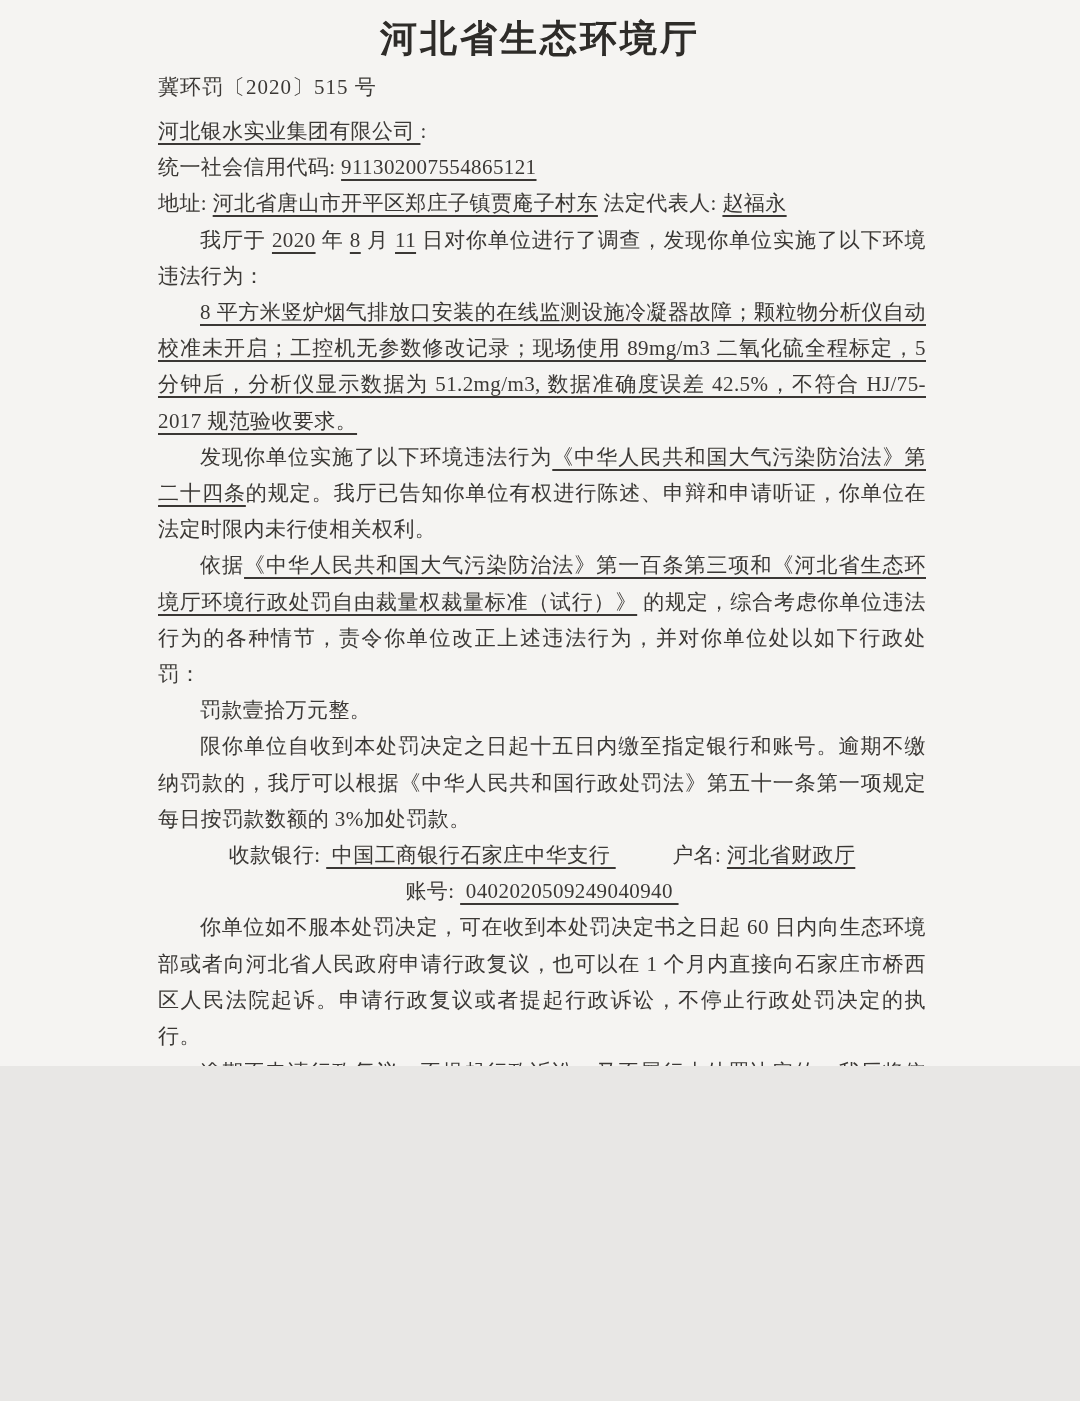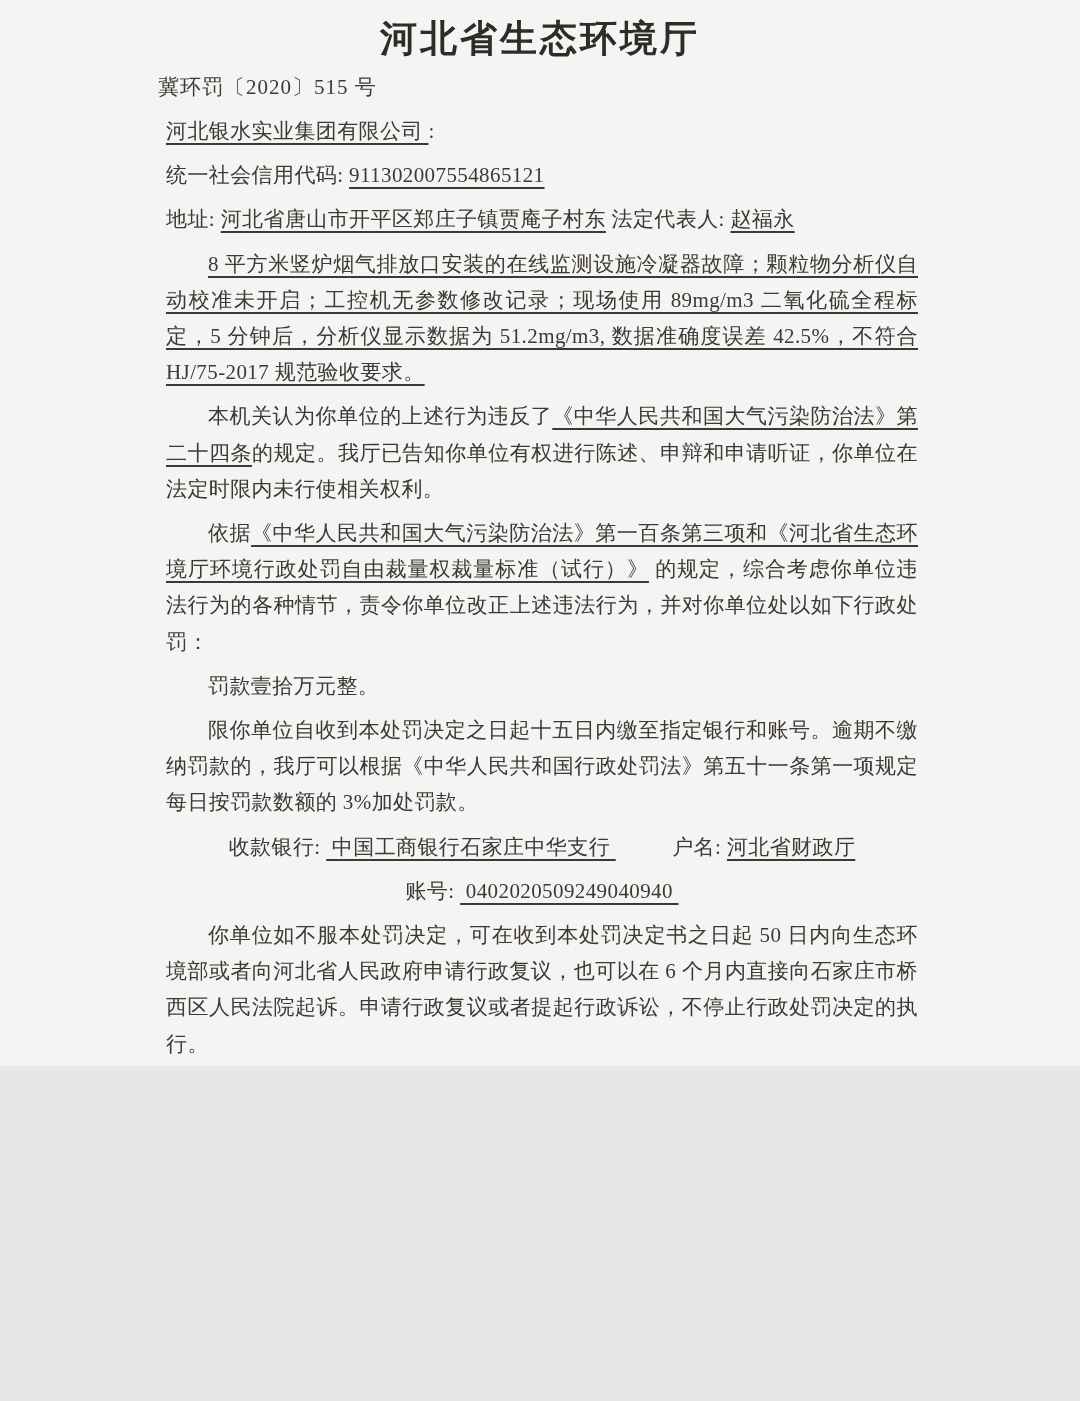--- a/index.html
+++ b/index.html
@@ -35,21 +35,21 @@
   }
   
   .doc-body{
     width:768px;
     margin-left:158px;
     font-size:21px;
     line-height:36.2px;
     letter-spacing:0.4px;
   }
   .doc-body p{
-    margin:8px;
+    margin:0;
     text-align:justify;
   }
   .doc-body p.indent{ text-indent:2em; }
   .doc-body p.gapline{ white-space:pre-wrap; text-align:center; }
   .ul{
     text-decoration:underline;
     text-decoration-thickness:1.5px;
     text-underline-offset:5px;
   }
   
@@ -127,28 +127,29 @@
   <div class="title">
     <div>河北省生态环境厅</div>
   </div>
 
   <div class="doc-number">冀环罚〔2020〕515 号</div>
 
   <div class="doc-body">
       <p class=""><span class="ul">河北银水实业集团有限公司 </span><span> :</span></p>
       <p class=""><span>统一社会信用代码: </span><span class="ul">911302007554865121</span></p>
       <p class=""><span>地址: </span><span class="ul">河北省唐山市开平区郑庄子镇贾庵子村东</span><span>  法定代表人: </span><span class="ul">赵福永</span></p>
+      <p class="indent"><span>我厅于 </span><span class="ul">2020</span><span> 年 </span><span class="ul">8</span><span> 月 </span><span class="ul">11</span><span> 日对你单位进行了调查，发现你单位实施了以下环境违法行为：</span></p>
       <p class="indent"><span class="ul">8 平方米竖炉烟气排放口安装的在线监测设施冷凝器故障；颗粒物分析仪自动校准未开启；工控机无参数修改记录；现场使用 89mg/m3 二氧化硫全程标定，5 分钟后，分析仪显示数据为 51.2mg/m3, 数据准确度误差 42.5%，不符合 HJ/75-2017 规范验收要求。</span></p>
-      <p class="indent"><span>本机关认为你单位的上述行为违反了</span><span class="ul">《中华人民共和国大气污染防治法》第二十四条</span><span>的规定。我厅已告知你单位有权进行陈述、申辩和申请听证，你单位在法定时限内未行使相关权利。</span></p>
+      <p class="indent"><span>发现你单位实施了以下环境违法行为</span><span class="ul">《中华人民共和国大气污染防治法》第二十四条</span><span>的规定。我厅已告知你单位有权进行陈述、申辩和申请听证，你单位在法定时限内未行使相关权利。</span></p>
       <p class="indent"><span>依据</span><span class="ul">《中华人民共和国大气污染防治法》第一百条第三项和《河北省生态环境厅环境行政处罚自由裁量权裁量标准（试行）》</span><span> 的规定，综合考虑你单位违法行为的各种情节，责令你单位改正上述违法行为，并对你单位处以如下行政处罚：</span></p>
       <p class="indent"><span>罚款壹拾万元整。</span></p>
       <p class="indent"><span>限你单位自收到本处罚决定之日起十五日内缴至指定银行和账号。逾期不缴纳罚款的，我厅可以根据《中华人民共和国行政处罚法》第五十一条第一项规定每日按罚款数额的 3%加处罚款。</span></p>
       <p class=" gapline"><span>收款银行: </span><span class="ul"> 中国工商银行石家庄中华支行 </span><span>          户名: </span><span class="ul">河北省财政厅</span></p>
       <p class=" gapline"><span>账号: </span><span class="ul"> 0402020509249040940 </span></p>
-      <p class="indent"><span>你单位如不服本处罚决定，可在收到本处罚决定书之日起 50 日内向生态环境部或者向河北省人民政府申请行政复议，也可以在 6 个月内直接向石家庄市桥西区人民法院起诉。申请行政复议或者提起行政诉讼，不停止行政处罚决定的执行。</span></p>
+      <p class="indent"><span>你单位如不服本处罚决定，可在收到本处罚决定书之日起 60 日内向生态环境部或者向河北省人民政府申请行政复议，也可以在 1 个月内直接向石家庄市桥西区人民法院起诉。申请行政复议或者提起行政诉讼，不停止行政处罚决定的执行。</span></p>
       <p class="indent"><span>逾期不申请行政复议，不提起行政诉讼，又不履行本处罚决定的，我厅将依法申请人民法院强制执行。</span></p>
     </div>
 
   <div class="seal">
     <svg viewBox="0 0 226 226">
       <circle class="seal-ring" cx="113" cy="113" r="106"></circle>
       <circle class="seal-ring2" cx="113" cy="113" r="101"></circle>
       <path id="sealArc" d="M 27 136 A 90 90 0 0 0 199 136" fill="none"></path>
       <text class="seal-digits">
         <textPath href="#sealArc" startOffset="6%">1301054861015412</textPath>

